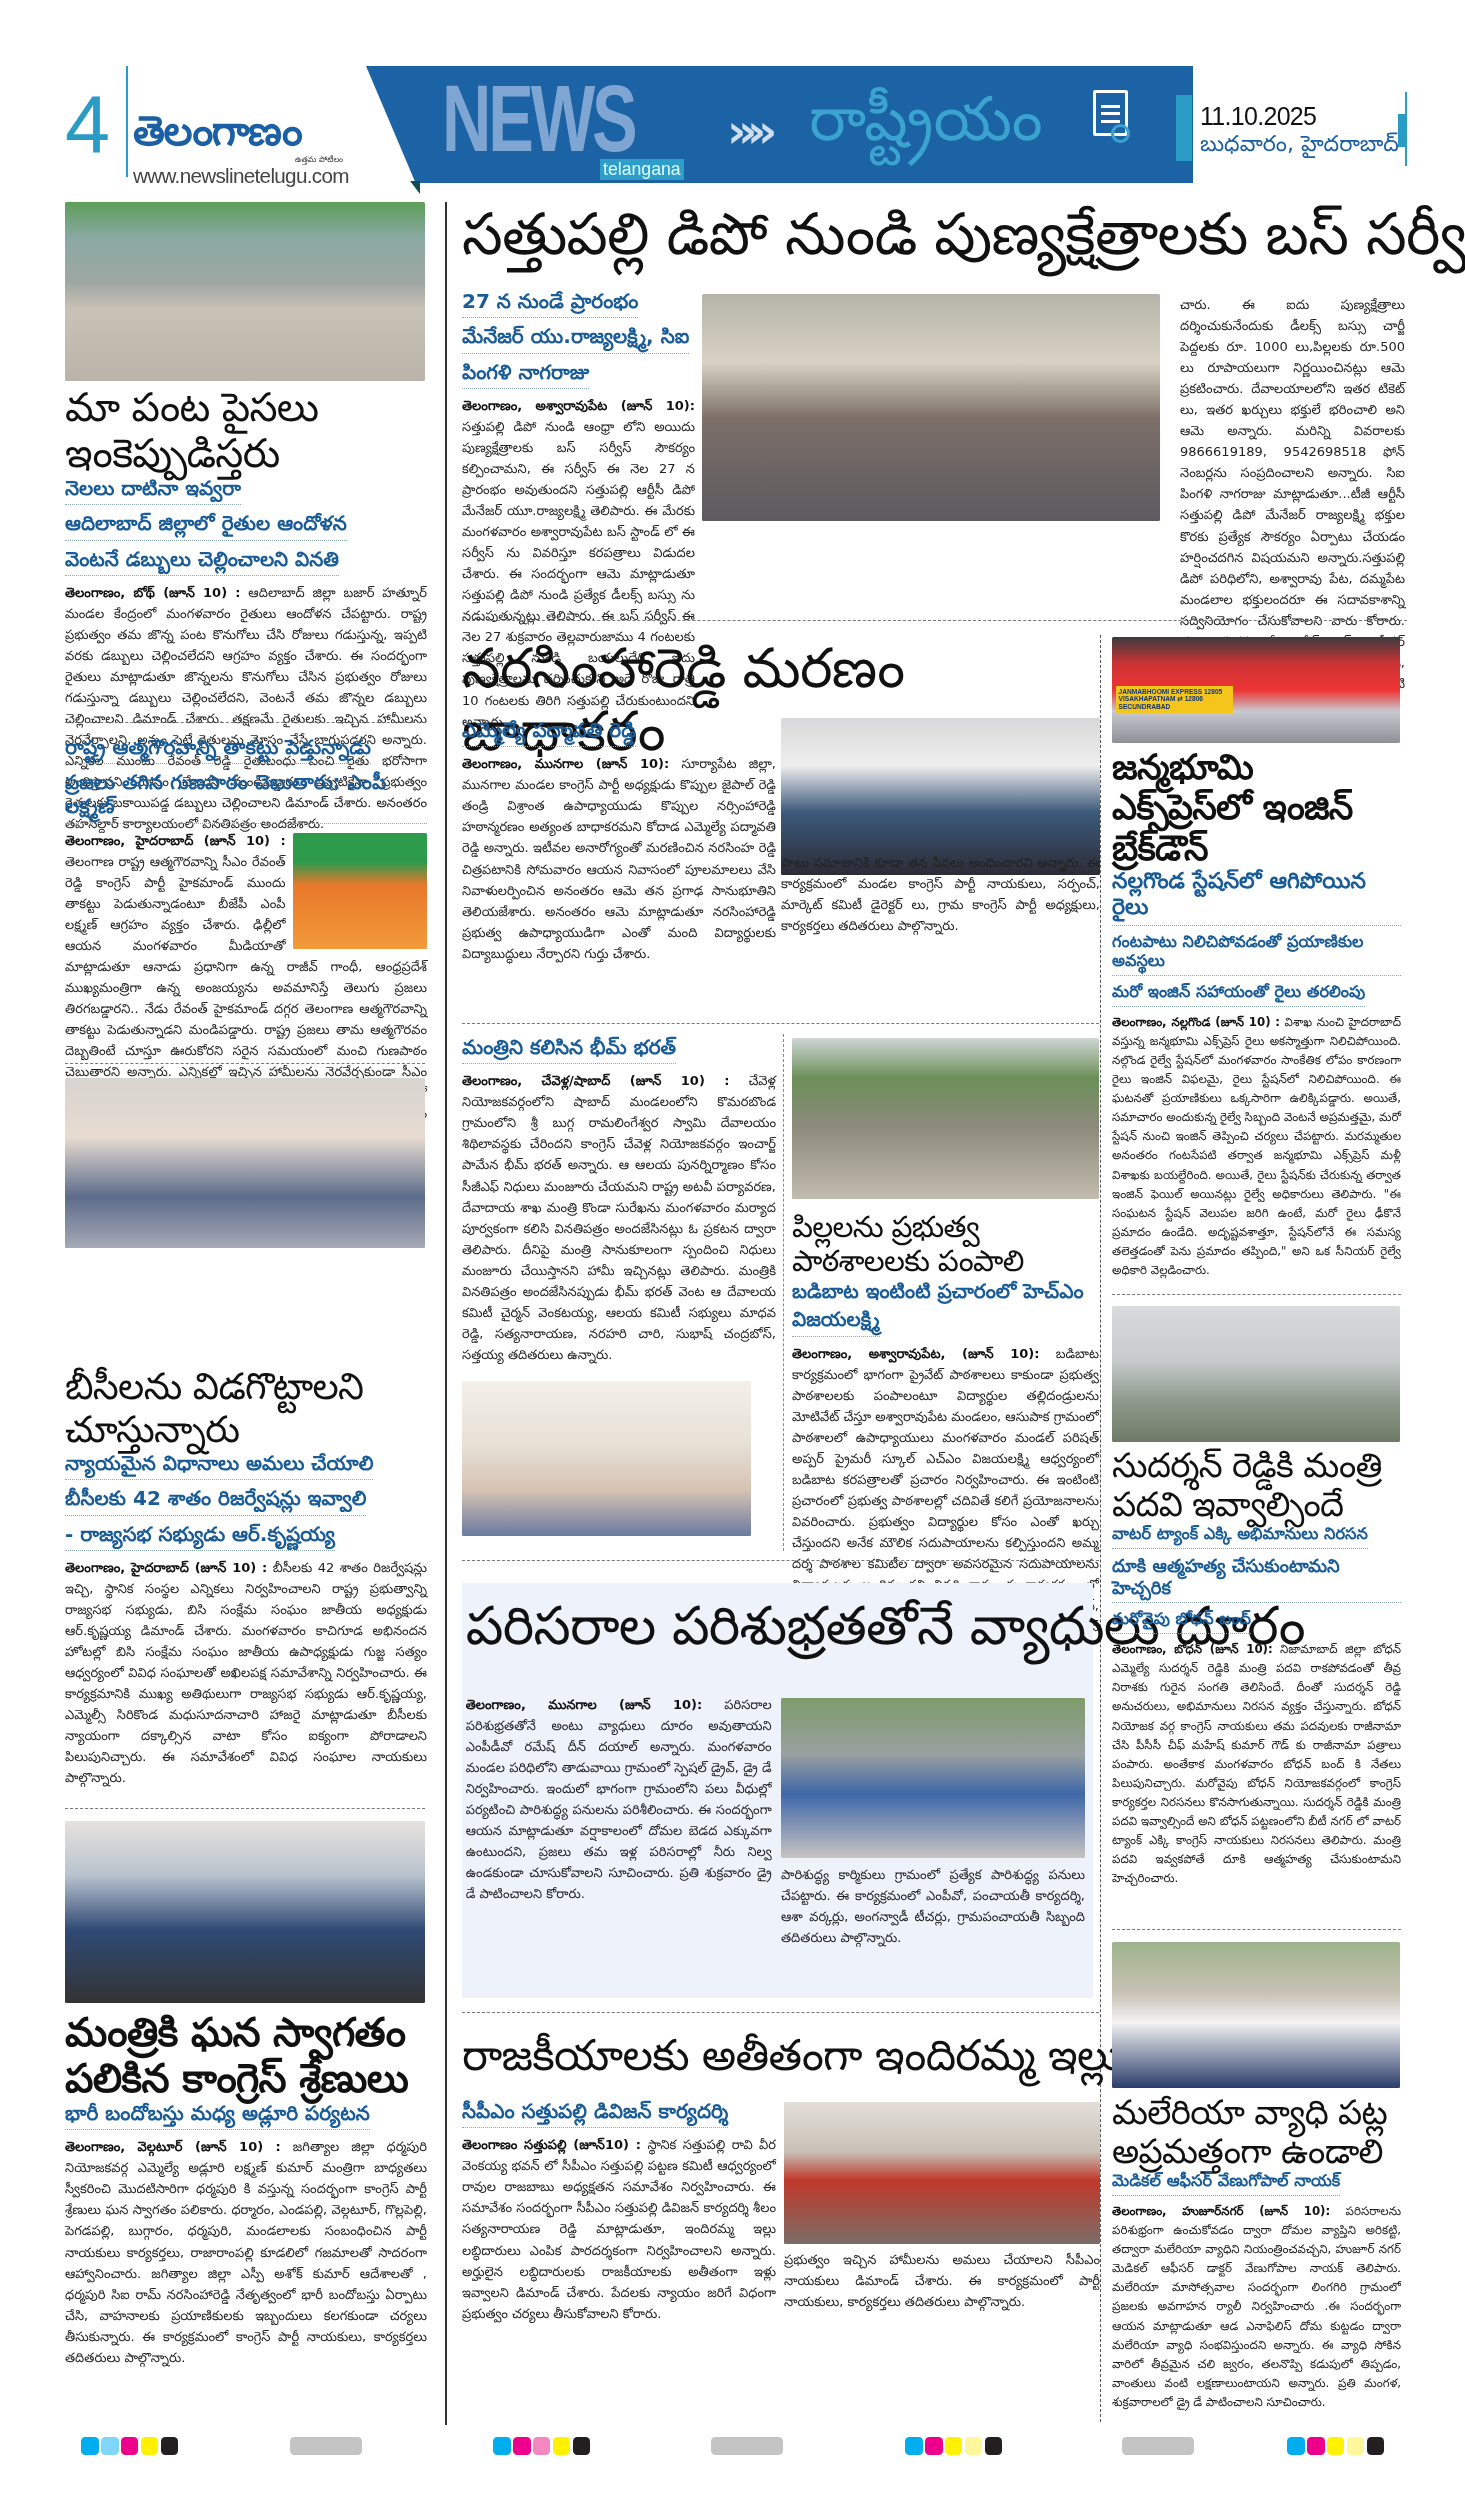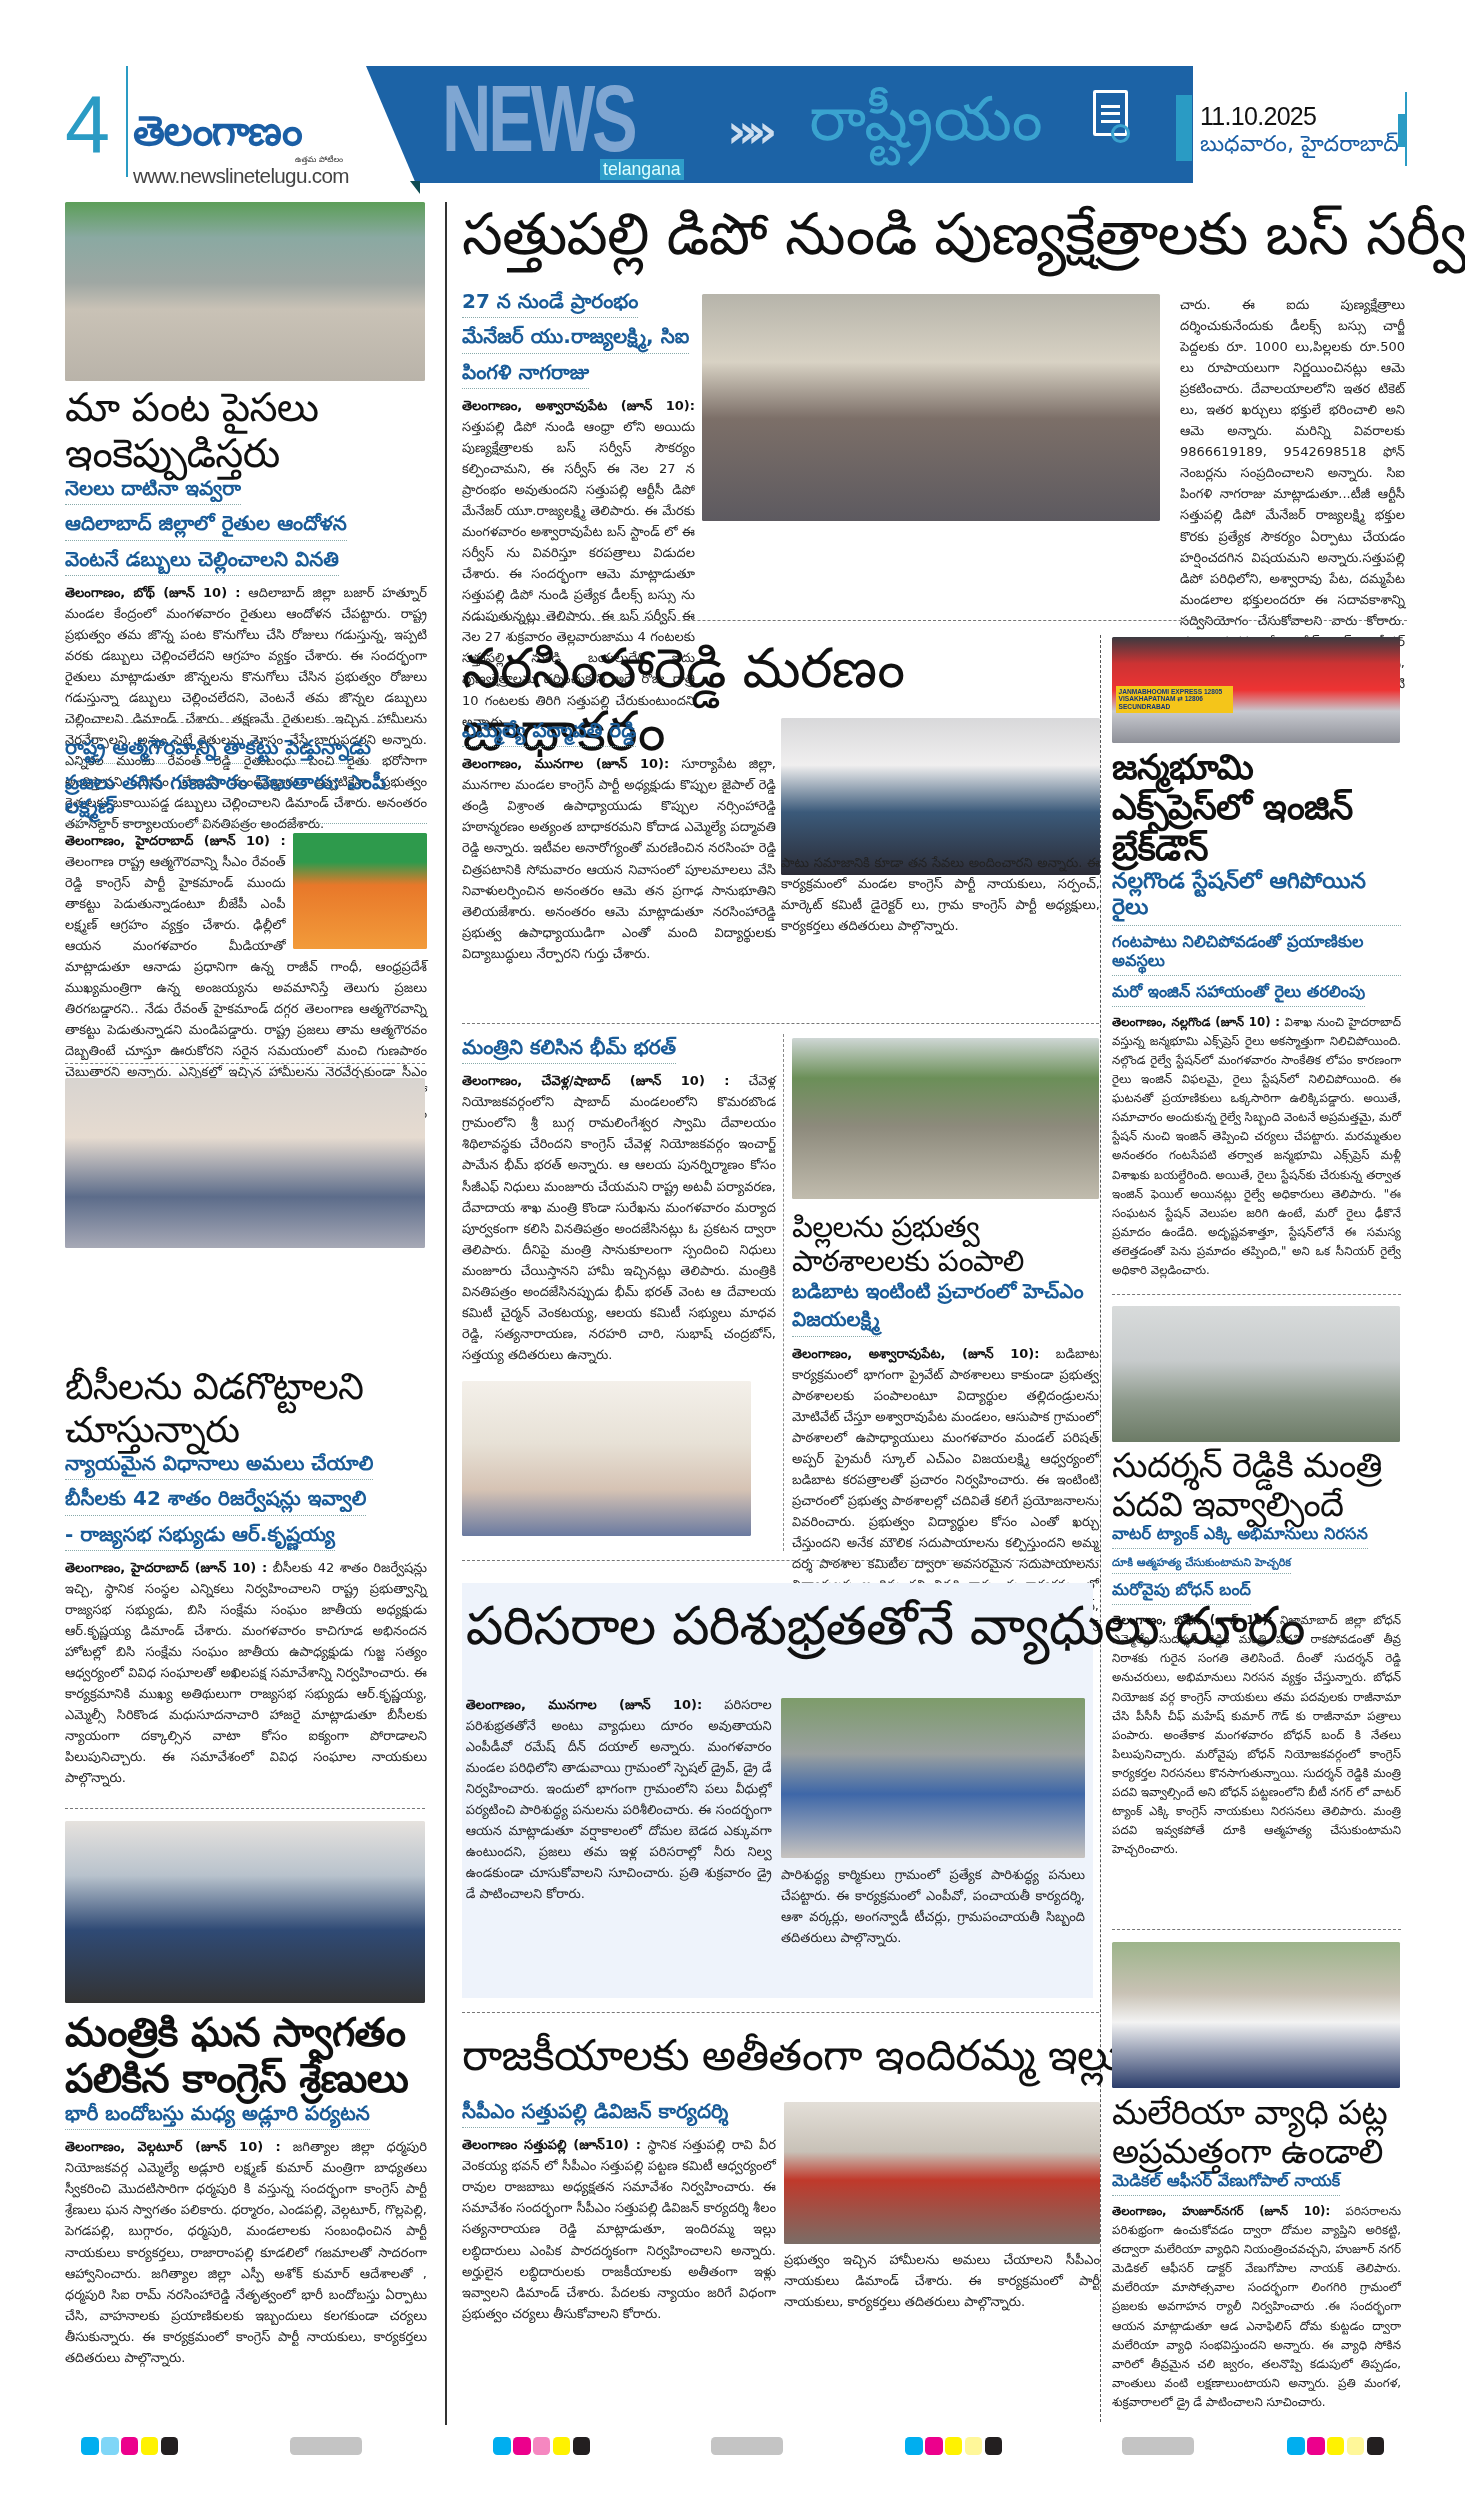--- a/index.html
+++ b/index.html
@@ -314,21 +314,21 @@
 <div class="abs hdash" style="left:1112px;top:984px;width:0"></div>
 <div class="abs hdash" style="left:1112px;top:984px;width:0"></div>
 <div class="abs hdash" style="left:1112px;top:984px;width:0"></div>
 
 <div class="abs hdash" style="left:1112px;top:1294px;width:289px"></div>
 
 <div class="abs photo ph-tank" style="left:1112px;top:1306px;width:288px;height:136px"></div>
 <div class="abs" style="left:1112px;top:1446px;width:289px">
   <div class="hl hl-l" style="font-size:34px;font-weight:normal">సుదర్శన్ రెడ్డికి మంత్రి పదవి ఇవ్వాల్సిందే</div>
   <div class="sub" style="font-size:16.2px">వాటర్ ట్యాంక్ ఎక్కి అభిమానులు నిరసన</div><br>
-  <div class="sub" style="font-size:11px">దూకి ఆత్మహత్య చేసుకుంటామని హెచ్చరిక</div><br>
+  <div class="sub" style="font-size:18px">దూకి ఆత్మహత్య చేసుకుంటామని హెచ్చరిక</div><br>
   <div class="sub" style="font-size:16.2px">మరోవైపు బోధన్ బంద్</div>
   <p class="body" style="font-size:11.8px"><b>తెలంగాణం, బోధన్ (జూన్ 10):</b> <span>నిజామాబాద్ జిల్లా బోధన్ ఎమ్మెల్యే సుదర్శన్ రెడ్డికి మంత్రి పదవి రాకపోవడంతో తీవ్ర నిరాశకు గురైన సంగతి తెలిసిందే. దీంతో సుదర్శన్ రెడ్డి అనుచరులు, అభిమానులు నిరసన వ్యక్తం చేస్తున్నారు. బోధన్ నియోజక వర్గ కాంగ్రెస్ నాయకులు తమ పదవులకు రాజీనామా చేసి పీసీసీ చీఫ్ మహేష్ కుమార్ గౌడ్ కు రాజీనామా పత్రాలు పంపారు. అంతేకాక మంగళవారం బోధన్ బంద్ కి నేతలు పిలుపునిచ్చారు. మరోవైపు బోధన్ నియోజకవర్గంలో కాంగ్రెస్ కార్యకర్తల నిరసనలు కొనసాగుతున్నాయి. సుదర్శన్ రెడ్డికి మంత్రి పదవి ఇవ్వాల్సిందే అని బోధన్ పట్టణంలోని బీటీ నగర్ లో వాటర్ ట్యాంక్ ఎక్కి కాంగ్రెస్ నాయకులు నిరసనలు తెలిపారు. మంత్రి పదవి ఇవ్వకపోతే దూకి ఆత్మహత్య చేసుకుంటామని హెచ్చరించారు.</span></p>
 </div>
 <div class="abs hdash" style="left:1112px;top:1929px;width:289px"></div>
 
 <div class="abs photo ph-rally" style="left:1112px;top:1942px;width:288px;height:146px"></div>
 <div class="abs" style="left:1112px;top:2093px;width:289px">
   <div class="hl hl-l" style="font-size:34px;font-weight:normal">మలేరియా వ్యాధి పట్ల అప్రమత్తంగా ఉండాలి</div>
   <div class="sub" style="font-size:16.2px">మెడికల్ ఆఫీసర్ వేణుగోపాల్ నాయక్</div>
   <p class="body" style="font-size:11.8px"><b>తెలంగాణం, హుజూర్‌నగర్ (జూన్ 10):</b> <span>పరిసరాలను పరిశుభ్రంగా ఉంచుకోవడం ద్వారా దోమల వ్యాప్తిని అరికట్టి, తద్వారా మలేరియా వ్యాధిని నియంత్రించవచ్చని, హుజూర్ నగర్ మెడికల్ ఆఫీసర్ డాక్టర్ వేణుగోపాల నాయక్ తెలిపారు. మలేరియా మాసోత్సవాల సందర్భంగా లింగగిరి గ్రామంలో ప్రజలకు అవగాహన ర్యాలీ నిర్వహించారు .ఈ సందర్భంగా ఆయన మాట్లాడుతూ ఆడ ఎనాఫిలిస్ దోమ కుట్టడం ద్వారా మలేరియా వ్యాధి సంభవిస్తుందని అన్నారు. ఈ వ్యాధి సోకిన వారిలో తీవ్రమైన చలి జ్వరం, తలనొప్పి కడుపులో తిప్పడం, వాంతులు వంటి లక్షణాలుంటాయని అన్నారు. ప్రతి మంగళ, శుక్రవారాలలో డ్రై డే పాటించాలని సూచించారు.</span></p>

